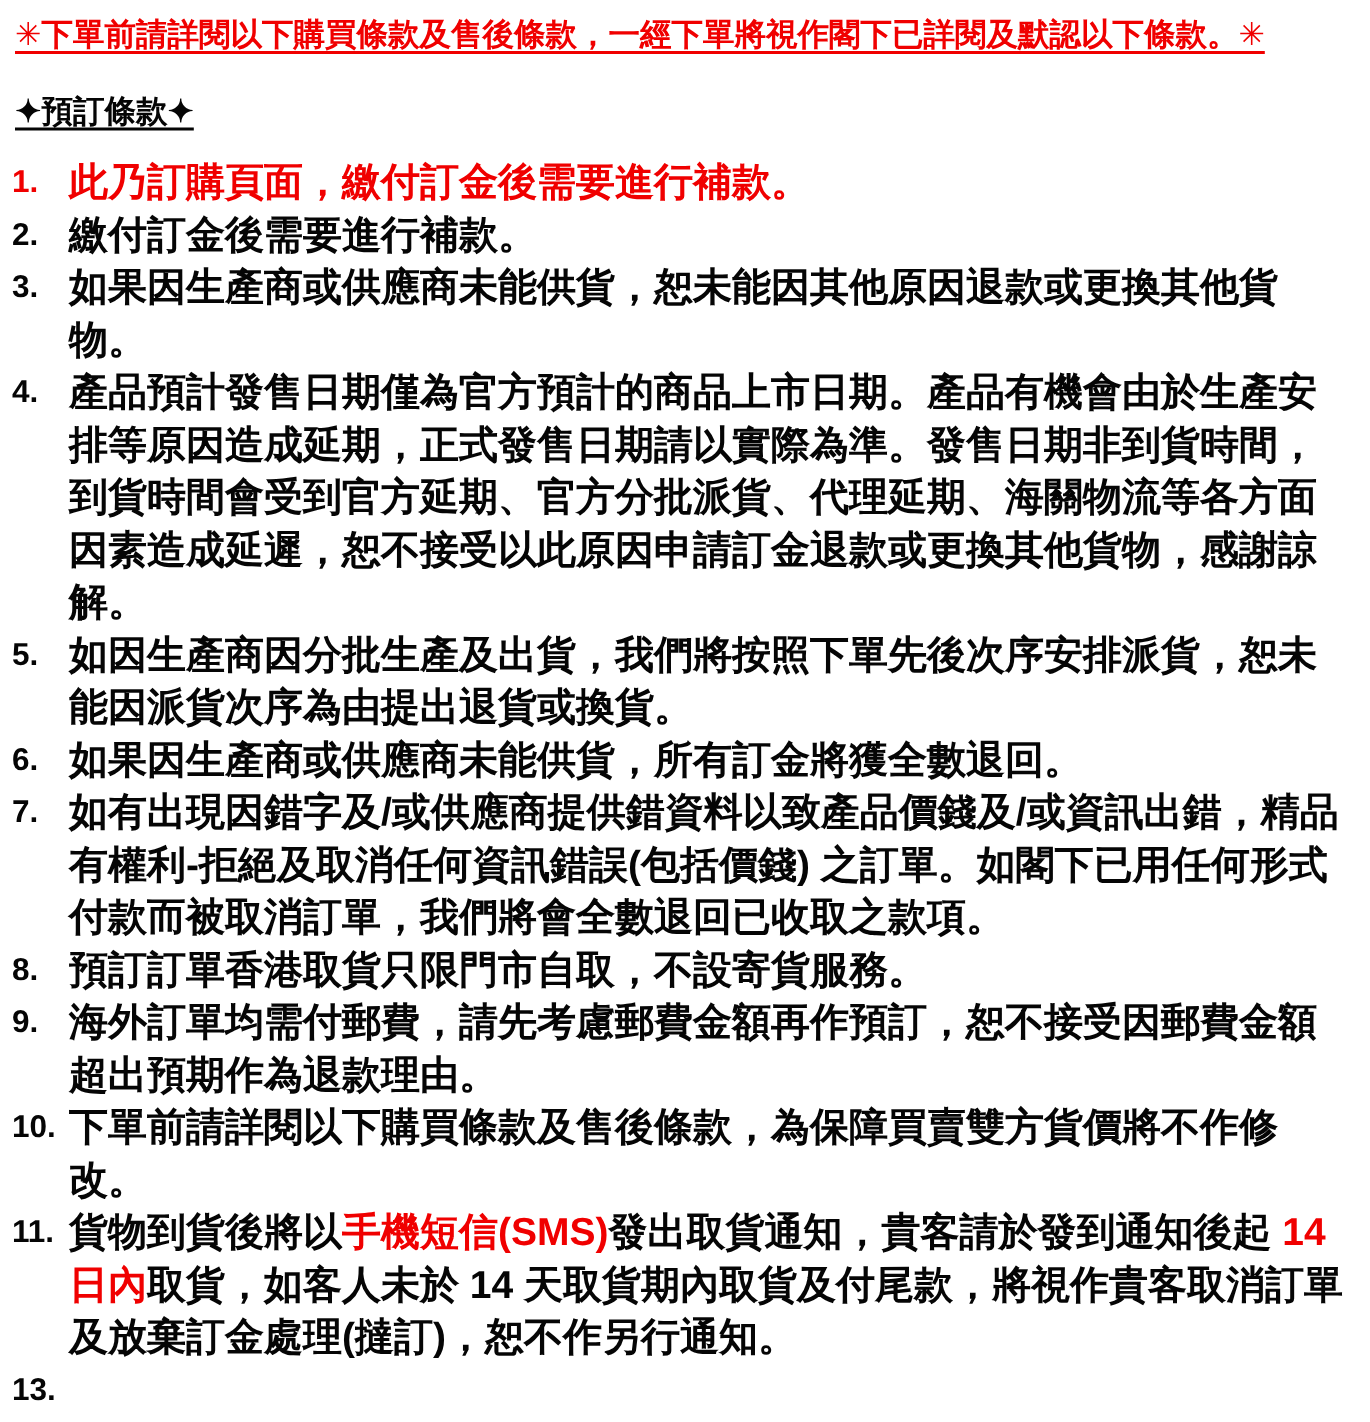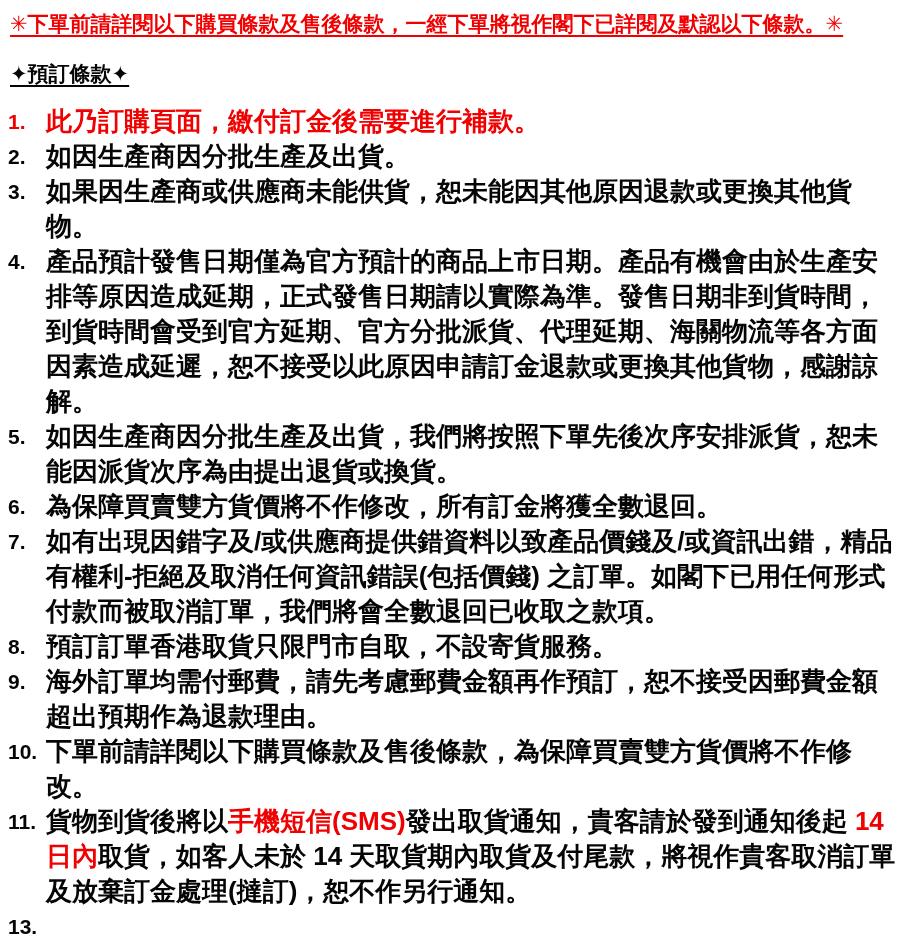--- a/index.html
+++ b/index.html
@@ -36,20 +36,21 @@
   }
   .section-title{
     margin:0 0 16px 2px;
     font-size:21px;
     line-height:28px;
     color:var(--ink);
     text-decoration:underline;
     text-decoration-thickness:2px;
     text-underline-offset:4px;
     font-weight:bold;
+    font-family:Liberation Serif, serif;
   }
   ol.terms{
     margin:0;
     padding:0;
     list-style:none;
   }
   ol.terms li{
     display:flex;
     align-items:flex-start;
   }
@@ -85,37 +86,37 @@
 
   <h2 class="section-title">✦預訂條款✦</h2>
 
   <ol class="terms" id="terms-list">
       <li class="red-item">
         <span class="num">1.</span>
         <p class="txt"><span class="seg-red">此乃訂購頁面，繳付訂金後需要進行補款。</span></p>
       </li>
       <li>
         <span class="num">2.</span>
-        <p class="txt"><span class="seg-normal">如因生產商因分批生產及出貨。</span></p>
+        <p class="txt"><span class="seg-normal">繳付訂金後需要進行補款。</span></p>
       </li>
       <li>
         <span class="num">3.</span>
         <p class="txt"><span class="seg-normal">如果因生產商或供應商未能供貨，恕未能因其他原因退款或更換其他貨物。</span></p>
       </li>
       <li>
         <span class="num">4.</span>
         <p class="txt"><span class="seg-normal">產品預計發售日期僅為官方預計的商品上市日期。產品有機會由於生產安排等原因造成延期，正式發售日期請以實際為準。發售日期非到貨時間，到貨時間會受到官方延期、官方分批派貨、代理延期、海關物流等各方面因素造成延遲，恕不接受以此原因申請訂金退款或更換其他貨物，感謝諒解。</span></p>
       </li>
       <li>
         <span class="num">5.</span>
         <p class="txt"><span class="seg-normal">如因生產商因分批生產及出貨，我們將按照下單先後次序安排派貨，恕未能因派貨次序為由提出退貨或換貨。</span></p>
       </li>
       <li>
         <span class="num">6.</span>
-        <p class="txt"><span class="seg-normal">為保障買賣雙方貨價將不作修改，所有訂金將獲全數退回。</span></p>
+        <p class="txt"><span class="seg-normal">如果因生產商或供應商未能供貨，所有訂金將獲全數退回。</span></p>
       </li>
       <li>
         <span class="num">7.</span>
         <p class="txt"><span class="seg-normal">如有出現因錯字及/或供應商提供錯資料以致產品價錢及/或資訊出錯，精品有權利-拒絕及取消任何資訊錯誤(包括價錢) 之訂單。如閣下已用任何形式付款而被取消訂單，我們將會全數退回已收取之款項。</span></p>
       </li>
       <li>
         <span class="num">8.</span>
         <p class="txt"><span class="seg-normal">預訂訂單香港取貨只限門市自取，不設寄貨服務。</span></p>
       </li>
       <li>

